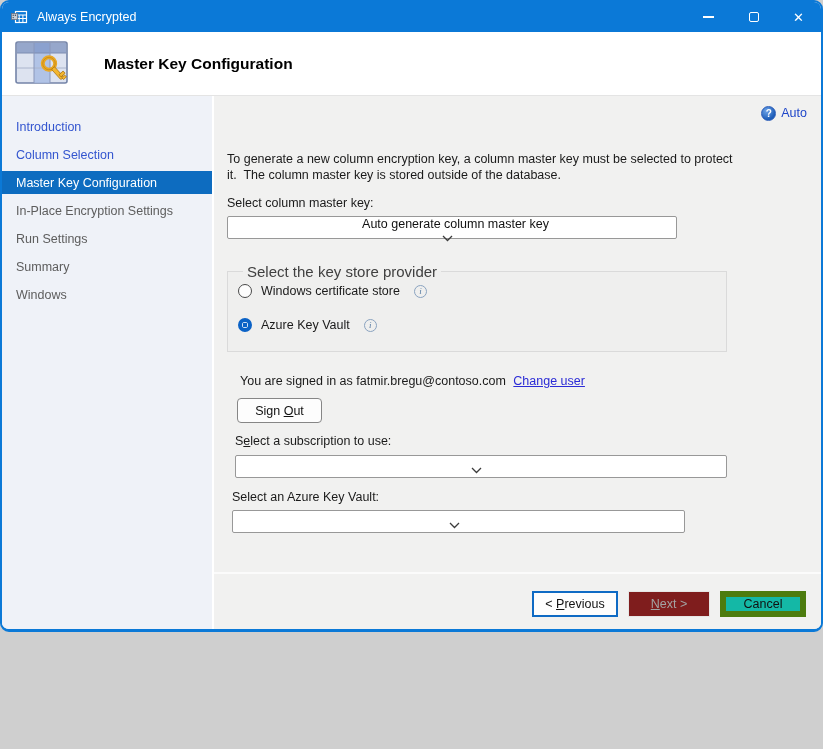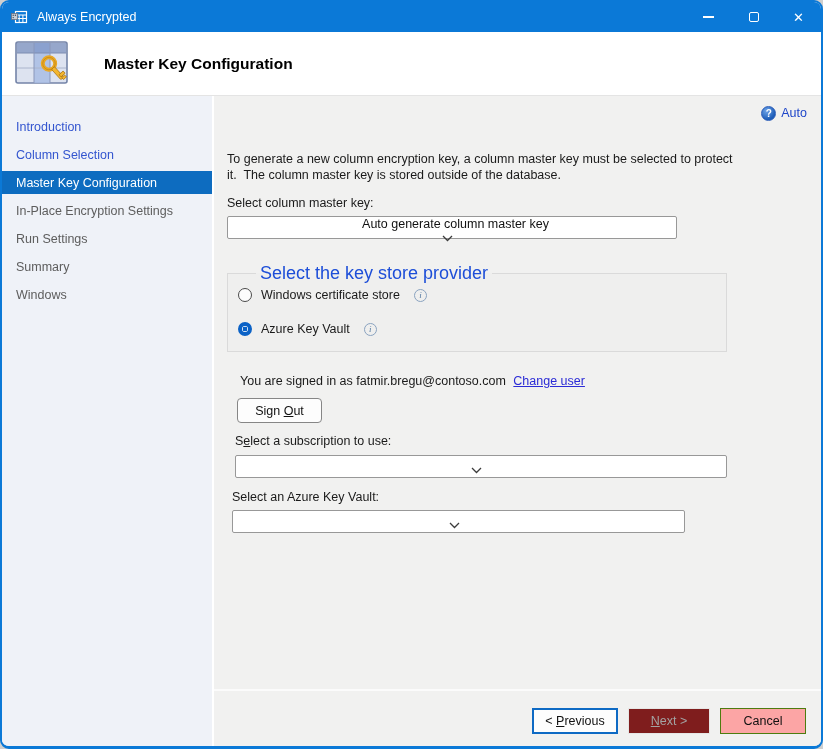--- a/index.html
+++ b/index.html
@@ -1,20 +1,20 @@
 <!DOCTYPE html>
 <html><head>
 <meta charset="utf-8">
 <style>
   * { box-sizing: border-box; margin: 0; padding: 0; }
   html,body { background:#cfcfcf; }
   body { font-family: "Liberation Sans", sans-serif; }
 
   .window {
-    width: 823px; height: 749px;
+    width: 823px; height: 632px;
     border: 2px solid #0b79d7; border-bottom-width: 3px;
     border-radius: 9px;
     overflow: hidden;
     display: flex; flex-direction: column;
     background: #f1f1f0;
     position: relative;
   }
 
   
   .titlebar {
@@ -91,21 +91,21 @@
   .combo-master { width: 450px; }
   .combo-sub { width: 492px; margin-left: 8px; margin-top: 7px; }
   .combo-kv { width: 453px; margin-left: 5px; }
 
   fieldset.group {
     margin-top: 24px; width: 500px; height: 89px;
     border: 1px solid #dadada;
     padding: 0 10px;
     background: #efefee;
   }
-  fieldset.group legend { padding: 0 4px; margin-left: 18px; font-size: 18px; color: #1d4ed8; }
+  fieldset.group legend { padding: 0 4px; margin-left: 5px; font-size: 15px; color: #404040; }
   .radio-row { display: flex; align-items: center; gap: 9px; cursor: default; }
   .radio-row.first { margin-top: 4px; }
   .radio-row.second { margin-top: 20px; }
   .radio { width: 14px; height: 14px; border-radius: 50%; flex: 0 0 14px; }
   .radio.off { border: 1px solid #4a4a4a; background: #fdfdfd; }
   .radio.on {
     border: 4px solid #0b62c6;
     background: radial-gradient(circle, #0b62c6 0 2.2px, #ffffff 2.6px);
   }
   .info-icon {
@@ -134,21 +134,21 @@
   .footer {
     flex: 0 0 57px;
     background: #f1f1f0;
     border-top: 2px solid #fbfbfb;
     display: flex; align-items: center; justify-content: flex-end;
     gap: 10px; padding-right: 15px; padding-top: 4px;
   }
   .btn { height: 26px; border-radius: 0; cursor: pointer; }
   .btn-previous { width: 86px; background: #fdfdfd; border: 2px solid #0e6ac4; }
   .btn-next { width: 82px; background: #7f1d1d; border: 1px solid #e6e6e5; color: #a3a3a3; cursor: default; }
-  .btn-cancel { width: 86px; background: #fca5a5; border: 1px solid #4d7c0f; }
+  .btn-cancel { width: 86px; background: #14b8a6; border: 6px solid #4d7c0f; }
 </style>
 </head>
 <body>
 
 <div class="window">
 
   <div class="titlebar">
     <span class="tb-icon">
       <svg width="17" height="15" viewBox="0 0 17 15">
         <rect x="4.5" y="1.5" width="11" height="11" fill="none" stroke="#ffffff" stroke-width="1.2"></rect>

